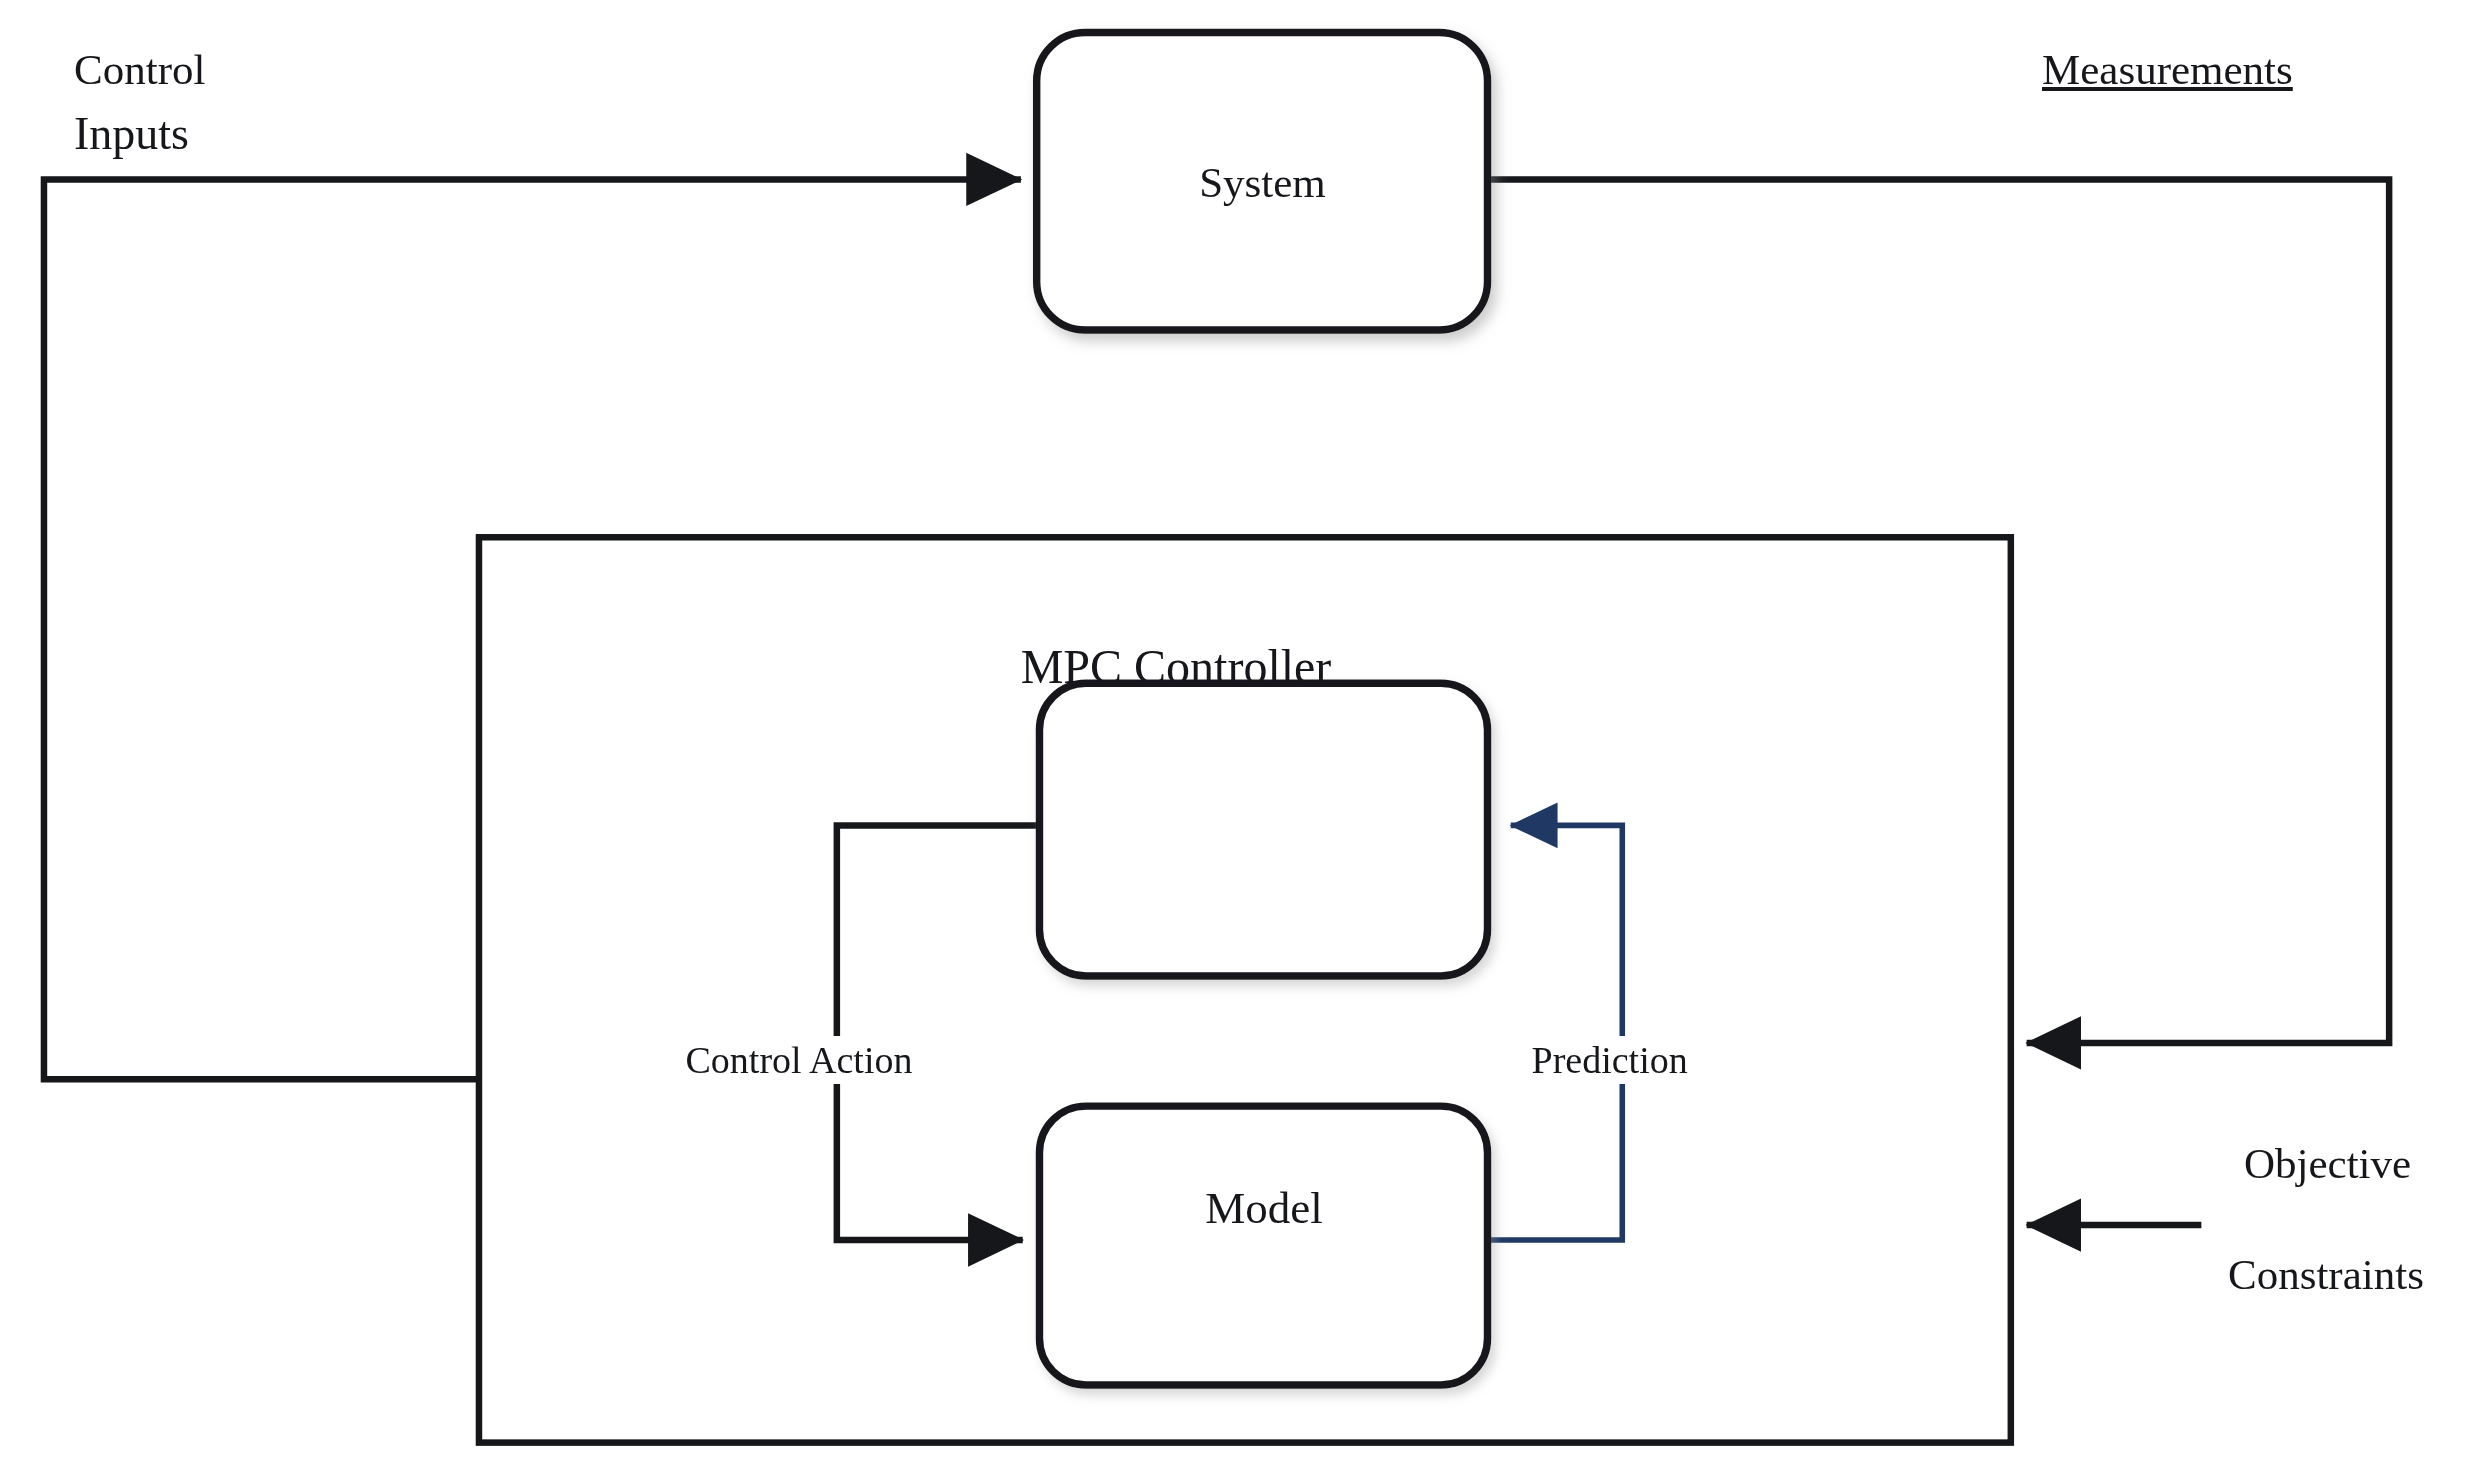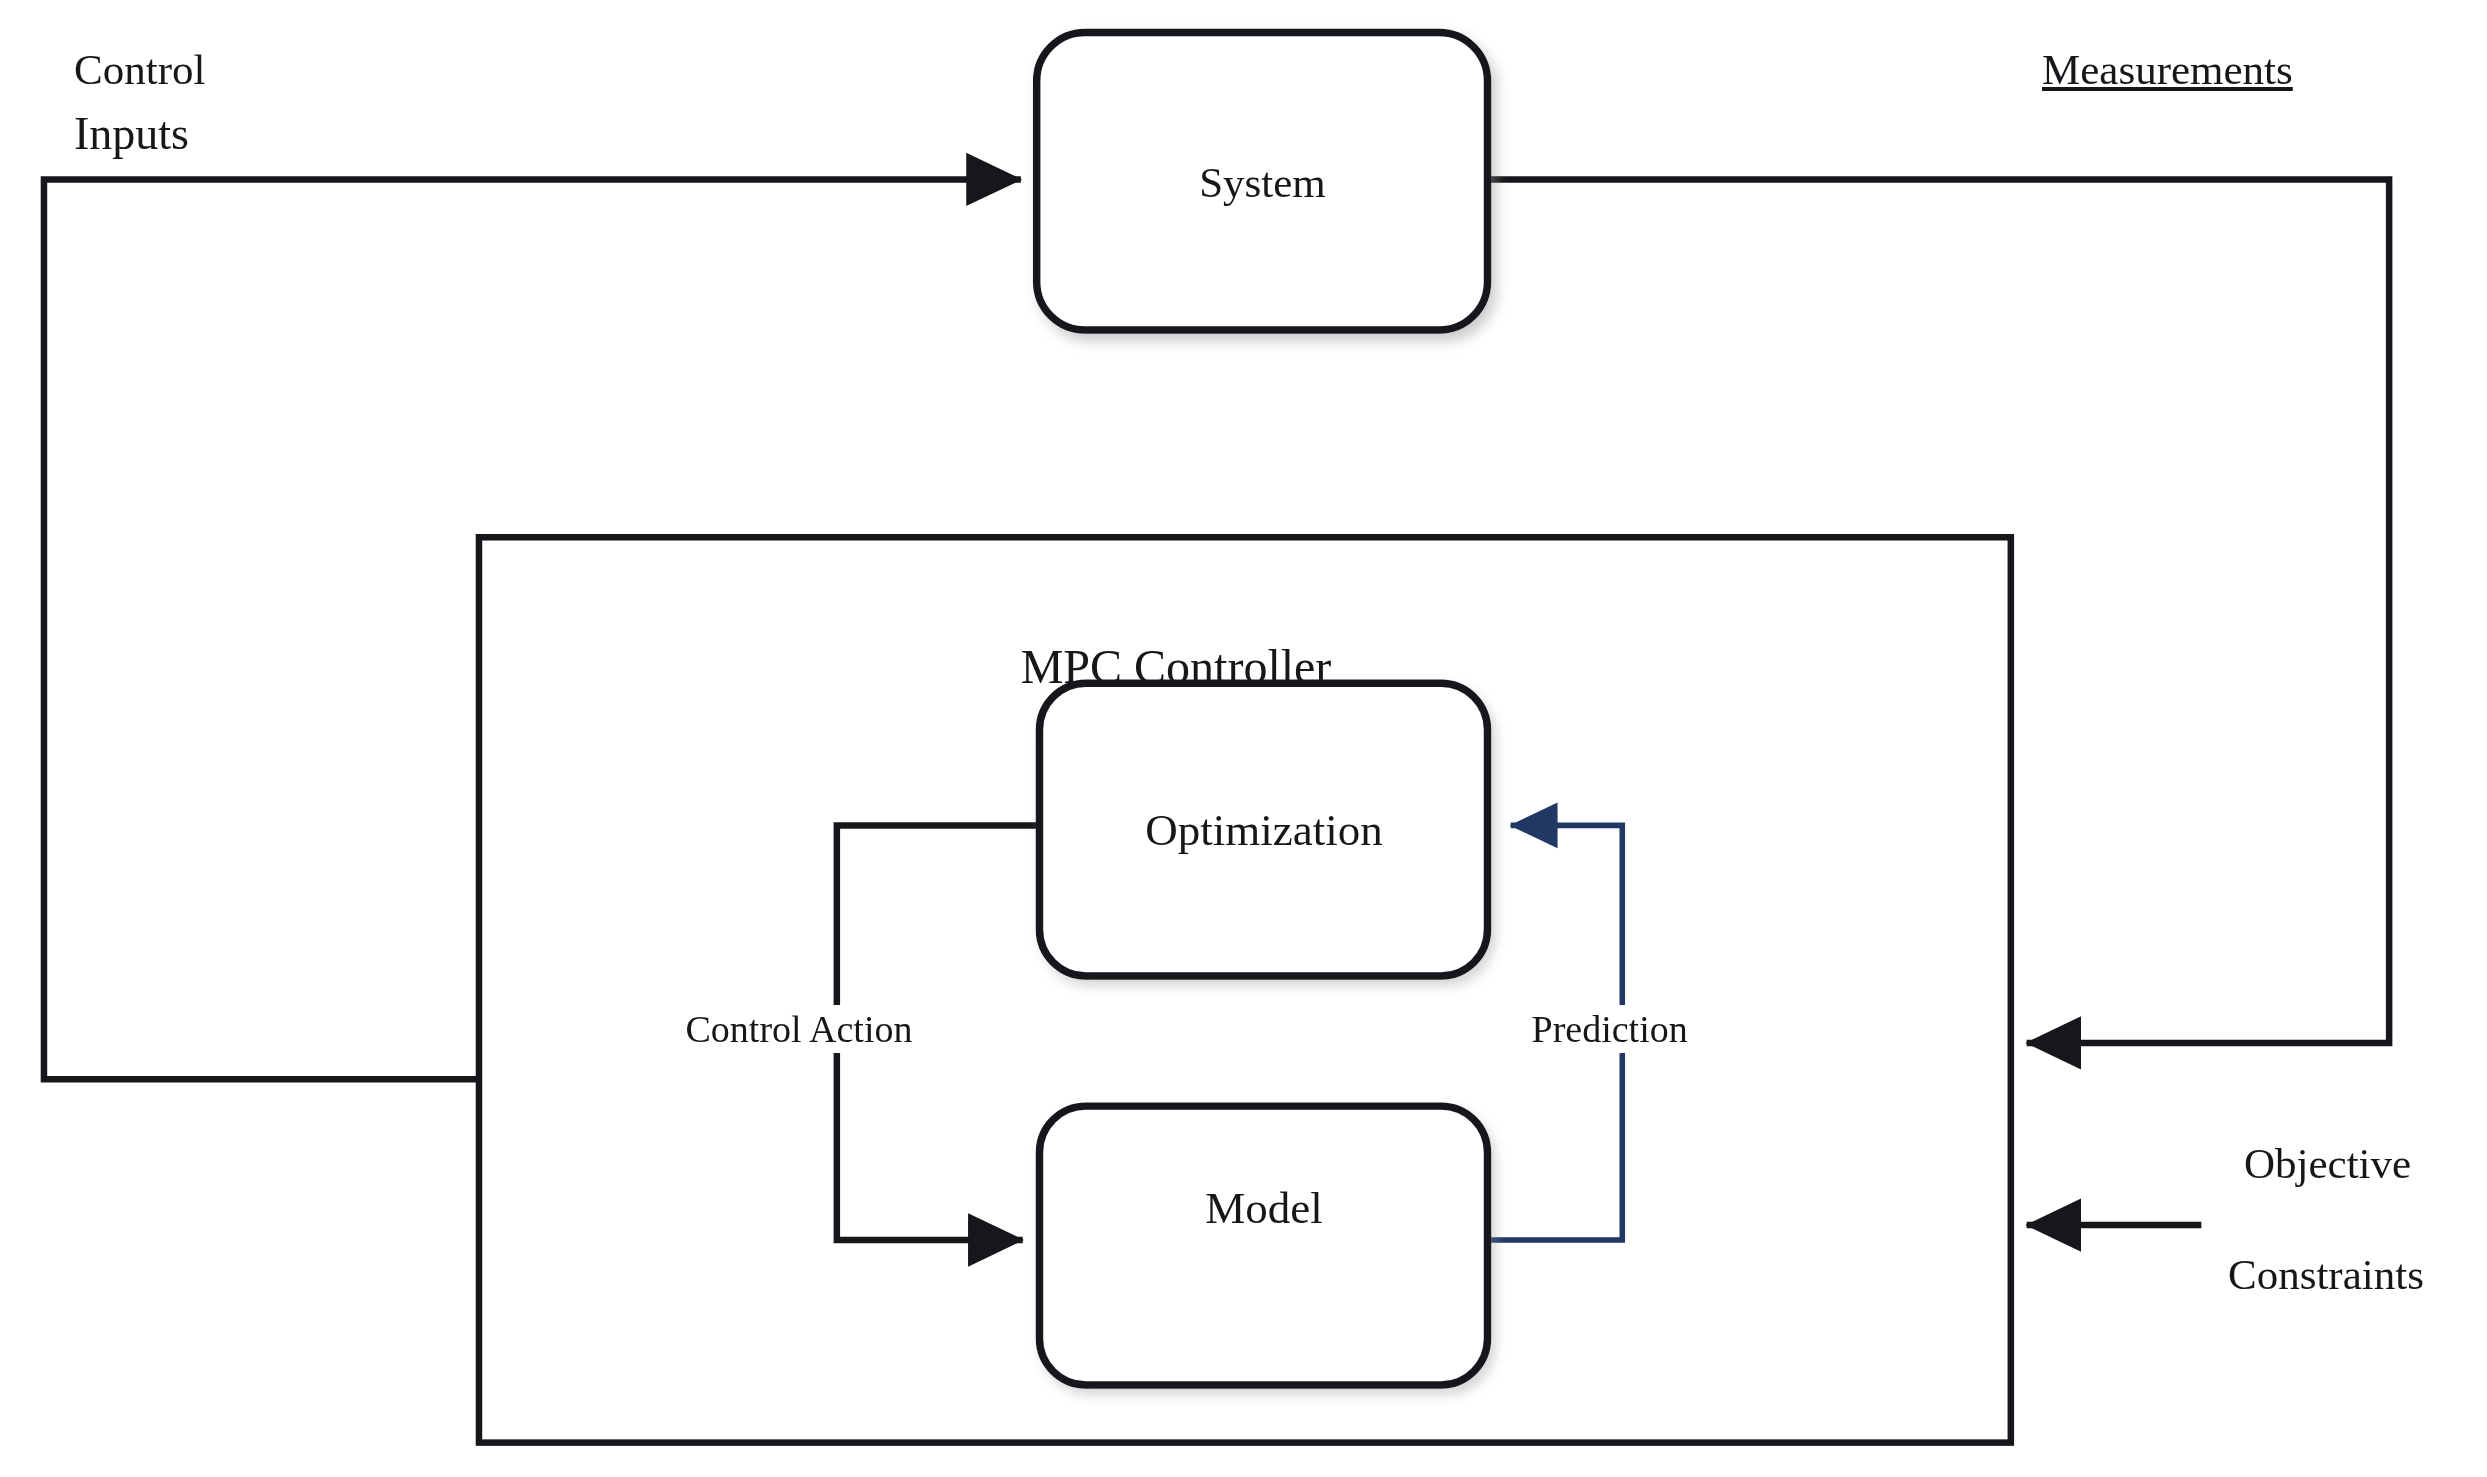--- a/index.html
+++ b/index.html
@@ -40,20 +40,21 @@
     white-space: pre;
   }
   .edge-label {
     position: absolute;
     background: #ffffff;
     color: #16171a;
     font-family: "Liberation Serif", "DejaVu Serif", serif;
     white-space: pre;
     text-align: center;
     padding: 1.9px 6.5px;
+    margin-top: 31px;
   }
 </style>
 </head>
 <body>
 
 <div id="canvas">
 
   <svg class="layer" viewBox="0 0 2675 1589" xmlns="http://www.w3.org/2000/svg">
     <defs>
       <marker id="arrH" markerWidth="9" markerHeight="9" refX="8.4" refY="4.5" orient="auto" markerUnits="strokeWidth">
@@ -84,21 +85,20 @@
 
     <rect x="1115" y="35" width="485" height="320" rx="52" ry="52" fill="#ffffff" stroke="#16171a" stroke-width="8" filter="url(#softshadow)"></rect>
 
     <rect x="1118" y="735" width="482" height="315" rx="50" ry="50" fill="#ffffff" stroke="#16171a" stroke-width="8" filter="url(#softshadow2)"></rect>
 
     <rect x="1118" y="1190" width="482" height="300" rx="50" ry="50" fill="#ffffff" stroke="#16171a" stroke-width="8" filter="url(#softshadow2)"></rect>
   </svg>
 
   <div class="node-text" style="left:1037px; top:33px; width:451px; height:298px; font-size:43px;">System</div>
 
-  <div class="node-text" style="left:1040px; top:683px; width:448px; height:293px; font-size:45px;">Optimization</div>
 
   <div class="node-text" style="left:1040px; top:1068px; width:448px; height:279px; font-size:45px;">Model</div>
 
   <div class="node-text" style="left:897px; top:591px; width:558px; height:54px; font-size:48px;margin-top:48px;">MPC Controller</div>
 
   <div class="lbl" style="left:74px; top:46px; font-size:43px;">Control</div>
 
   <div class="lbl" style="left:74px; top:108px; font-size:46px;">Inputs</div>
 
   <div class="lbl" style="left:2042px; top:46px; font-size:43px;text-decoration:underline;">Measurements</div>

